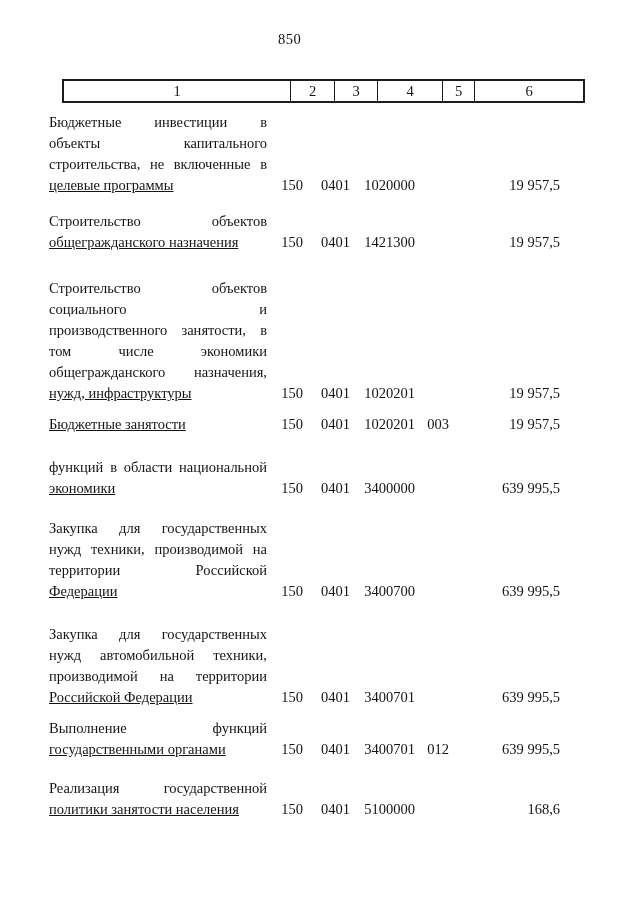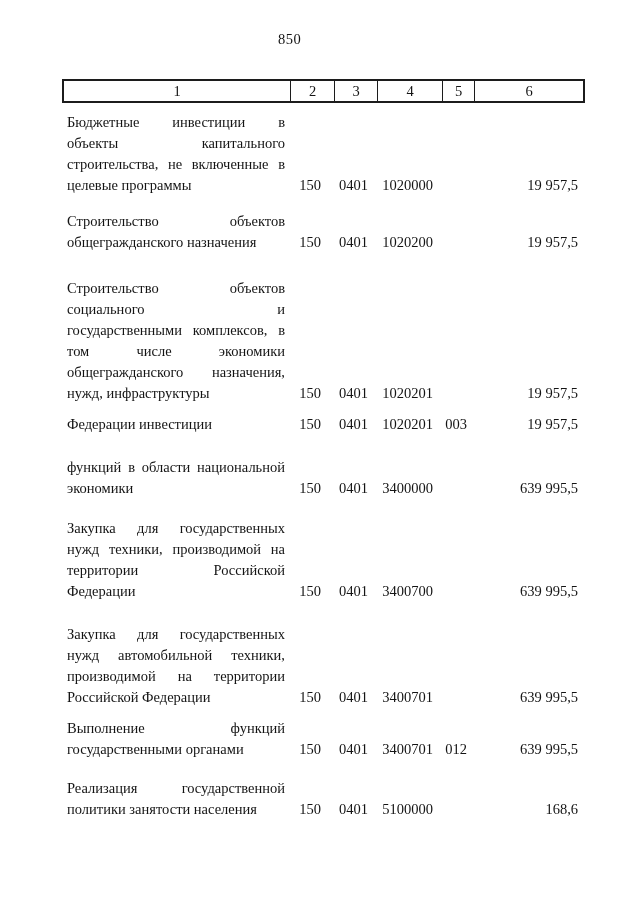--- a/index.html
+++ b/index.html
@@ -43,40 +43,40 @@
   .hc:first-child { border-left: none; }
   .hw1 { width: 226px; }
   .hw2 { width: 44px; }
   .hw3 { width: 43px; }
   .hw4 { width: 65px; }
   .hw5 { width: 32px; }
   .hw6 { flex: 1; }
   
   .tbody {
     position: absolute;
-    left: 62px;
+    left: 44px;
     top: 112px;
     width: 523px;
   }
   .row {
     display: flex;
     align-items: flex-end;
   }
   .cell {
     box-sizing: border-box;
     line-height: 21px;
   }
   .c1 { width: 226px; padding-left: 5px; padding-right: 3px; }
   .c2 { width: 44px;  text-align: center; }
   .c3 { width: 43px;  text-align: center; }
   .c4 { width: 65px;  text-align: center; }
   .c5 { width: 32px;  text-align: center; }
   .c6 { width: 113px; text-align: right; padding-right: 7px; }
   .line { text-align: justify; text-align-last: justify; }
-  .line.last { text-align: left; text-align-last: left; }
+  .line.last { text-align: left; text-align-last: left; text-decoration: underline; }
   
   .r0 { margin-bottom: 15px; }
   .r1 { margin-bottom: 25px; }
   .r2 { margin-bottom: 10px; }
   .r3 { margin-bottom: 22px; }
   .r4 { margin-bottom: 19px; }
   .r5 { margin-bottom: 22px; }
   .r6 { margin-bottom: 10px; }
   .r7 { margin-bottom: 18px; justify-content: flex-end; }
   .r8 { margin-bottom: 0; }
@@ -113,44 +113,44 @@
       <div class="cell c6">19 957,5</div>
     </div>
 
     <div class="row r1">
       <div class="cell c1">
         <div class="line">Строительство объектов</div>
         <div class="line last">общегражданского назначения</div>
       </div>
       <div class="cell c2">150</div>
       <div class="cell c3">0401</div>
-      <div class="cell c4">1020200</div>
+      <div class="cell c4">1421300</div>
       <div class="cell c5"></div>
       <div class="cell c6">19 957,5</div>
     </div>
 
     <div class="row r2">
       <div class="cell c1">
         <div class="line">Строительство объектов</div>
         <div class="line">социального и</div>
-        <div class="line">государственными комплексов, в</div>
+        <div class="line">производственного занятости, в</div>
         <div class="line">том числе экономики</div>
         <div class="line">общегражданского назначения,</div>
         <div class="line last">нужд, инфраструктуры</div>
       </div>
       <div class="cell c2">150</div>
       <div class="cell c3">0401</div>
       <div class="cell c4">1020201</div>
       <div class="cell c5"></div>
       <div class="cell c6">19 957,5</div>
     </div>
 
     <div class="row r3">
       <div class="cell c1">
-        <div class="line last">Федерации инвестиции</div>
+        <div class="line last">Бюджетные занятости</div>
       </div>
       <div class="cell c2">150</div>
       <div class="cell c3">0401</div>
       <div class="cell c4">1020201</div>
       <div class="cell c5">003</div>
       <div class="cell c6">19 957,5</div>
     </div>
 
     <div class="row r4">
       <div class="cell c1">

